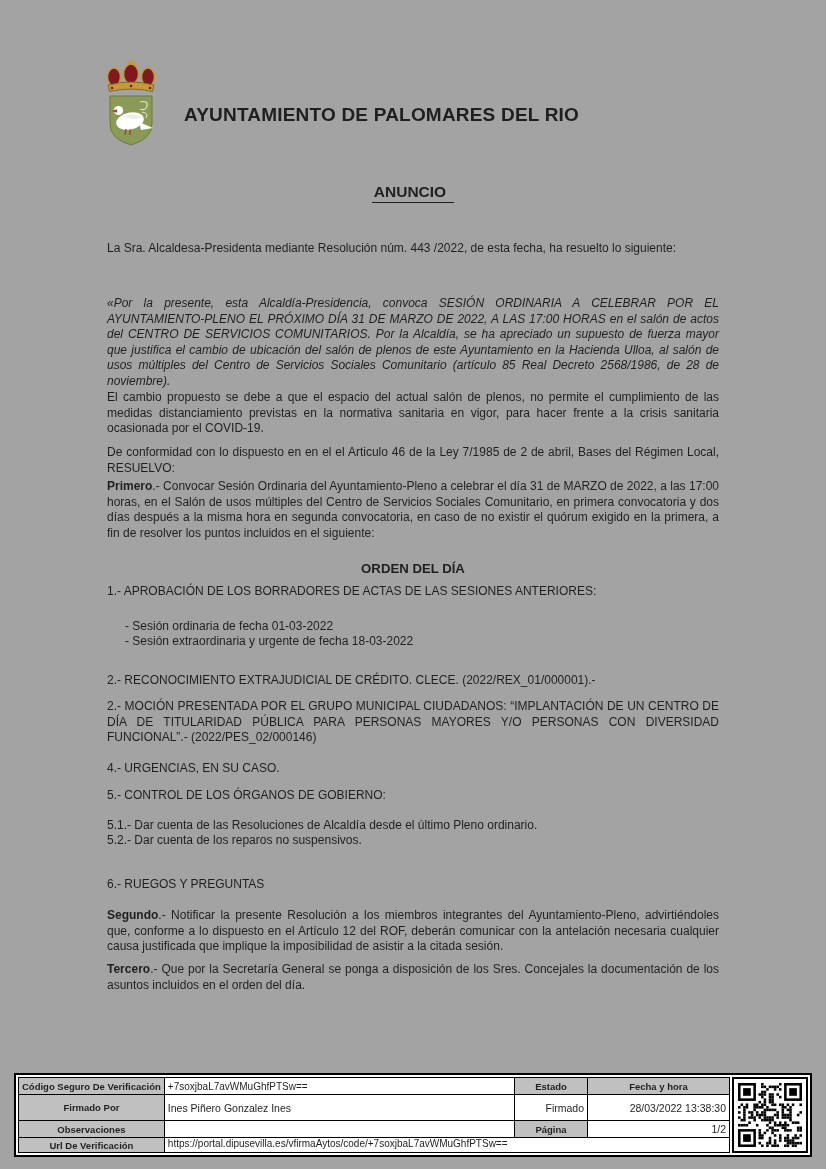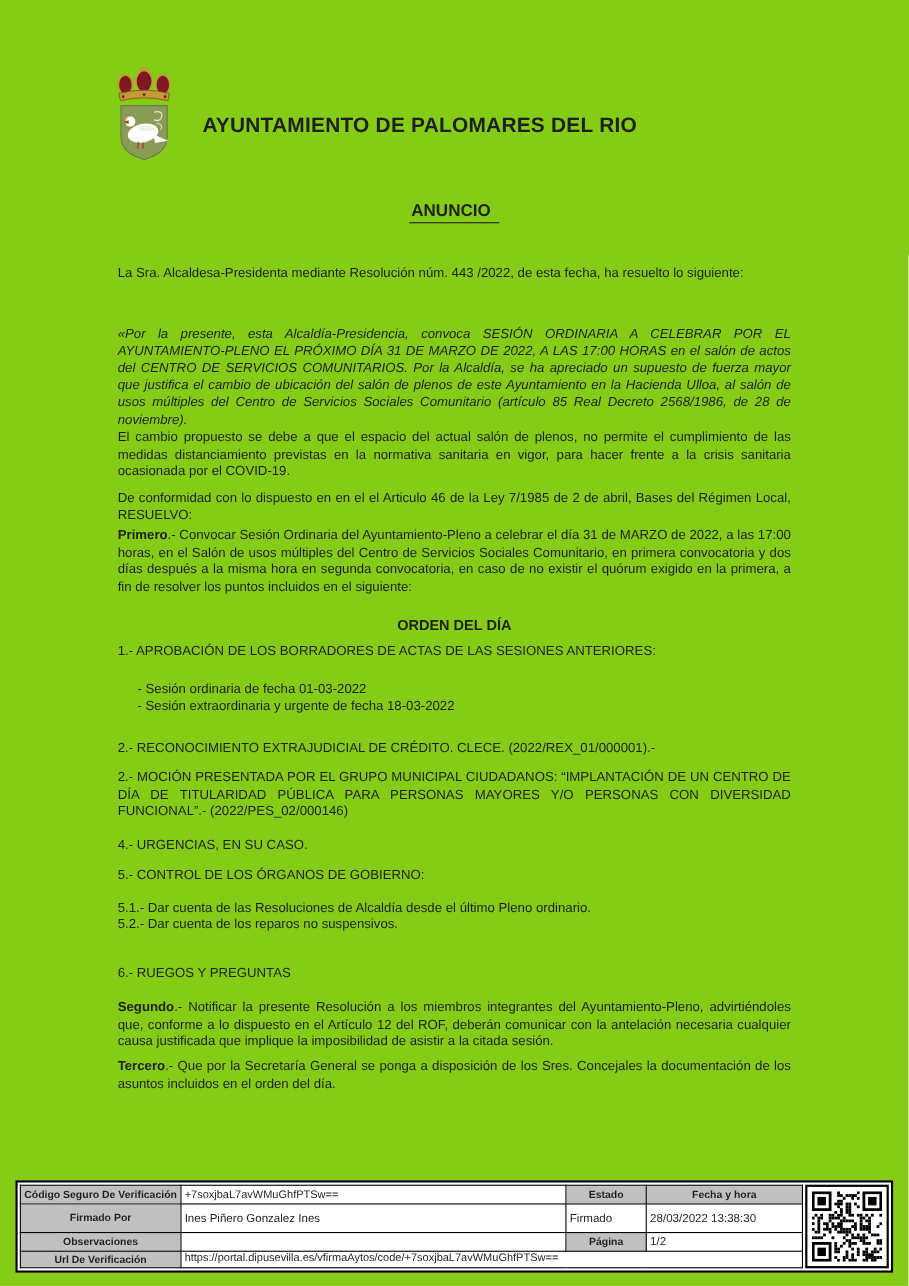--- a/index.html
+++ b/index.html
@@ -1,21 +1,21 @@
 <!DOCTYPE html>
 <html><head>
 <meta charset="utf-8">
 <style>
   * { box-sizing: border-box; margin: 0; padding: 0; }
   html, body { background: #ffffff; }
   .page {
     position: relative;
     width: 826px;
     height: 1169px;
-    background: #84cc16;
+    background: #a3a3a3;
     font-family: "Liberation Sans", sans-serif;
     color: #1f1f1f;
     overflow: hidden;
   }
   
   .coat { position: absolute; left: 100px; top: 60px; }
   .org-title {
     position: absolute; left: 184px; top: 104px;
     font-size: 19px; font-weight: bold; letter-spacing: 0.2px;
     white-space: nowrap;
@@ -56,21 +56,21 @@
     border: 1px solid #000;
     overflow: hidden; white-space: nowrap;
     padding: 0 3px;
   }
   td.lbl {
     background: #c0c0c0;
     font-weight: bold; font-size: 9.5px;
     text-align: center; vertical-align: middle;
   }
   td.val { font-size: 10.5px; vertical-align: middle; }
-  td.val.center { text-align: left; }
+  td.val.center { text-align: right; }
   td.mono { font-family: Liberation Sans, sans-serif; font-size: 10px; text-align: left; vertical-align: middle; }
   td.url-cell { vertical-align: top; padding-top: 5px; margin-left: 29px; }
   .qr-box {
     width: 76px; margin: 2px 2px 2px 0;
     border: 2px solid #000;
     display: flex; align-items: center; justify-content: center;
     background: #fff; flex: 0 0 auto;
   }
 </style>
 </head>

